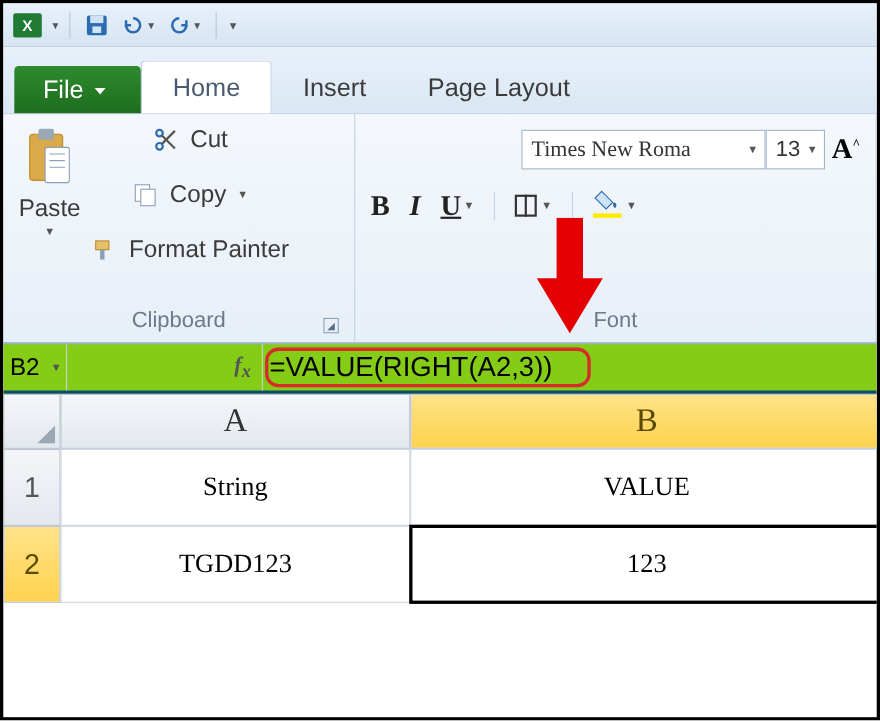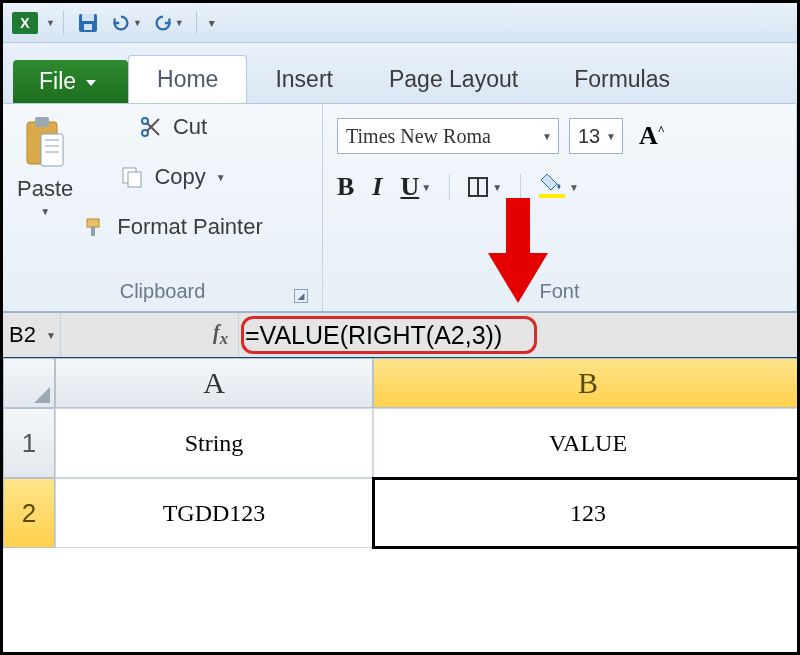--- a/index.html
+++ b/index.html
@@ -29,21 +29,21 @@
   
   .clip-body { display:flex; gap:10px; }
   .paste-col { display:flex; flex-direction:column; align-items:center; justify-content:flex-start; gap:4px; cursor:pointer; }
   .paste-col .lbl { font-size:22px; color:#3b3b3b; }
   .paste-col .caret { font-size:10px; color:#555;}
   .clip-right { display:flex; flex-direction:column; gap:24px; justify-content:center;align-items:center; }
   .clip-item { display:flex; align-items:center; gap:10px; font-size:22px; color:#3b3b3b; cursor:pointer; }
 
   
   .font-body { display:flex; flex-direction:column; gap:18px; padding-top:4px; }
-  .font-row { display:flex; gap:10px; align-items:center; }
+  .font-row { display:flex; gap:0; align-items:center;justify-content:flex-end; }
   .combo { background:#fff; border:1px solid #9fb4cc; height:36px; display:flex; align-items:center; padding:0 6px 0 8px; font-size:20px; color:#333; cursor:pointer; }
   .combo.name { width: 222px; font-family: "Times New Roman", serif; }
   .combo.size { width: 54px; }
   .combo .dd { margin-left:auto; font-size:10px; color:#555;}
   .grow-a { font-family:"Times New Roman",serif; font-size:26px; font-weight:bold; position:relative; padding-left:6px;}
   .fr2 { display:flex; gap:18px; align-items:center; font-family:"Times New Roman",serif; font-size:26px; color:#222;}
   .fr2 .b { font-weight:bold; }
   .fr2 .i { font-style:italic; font-weight:bold;}
   .fr2 .u { text-decoration:underline; font-weight:bold;}
   .fr2 .dd { font-size:10px; color:#555;}
@@ -51,21 +51,21 @@
   .fr2 .brd-icon::before{content:"";position:absolute;inset:0;border:2px solid #333;}
   .fr2 .brd-icon::after{content:"";position:absolute;left:50%;top:0;bottom:0;border-left:2px solid #333; transform:translateX(-1px);}
   .fill-icon { width:26px;height:22px; display:inline-block; position:relative;}
   .fill-icon svg{position:absolute;top:-4px;left:0;}
   .fill-underline{position:absolute;left:0;right:0;bottom:0;height:4px;background:#ffeb00;}
 
   
   .red-arrow { position:absolute; left:475px; top:195px; width:80px; height:110px; pointer-events:none; }
 
   
-  .fbar { height:46px; border-top:1px solid #9fb4cc; border-bottom:1px solid #0c4a6e; display:flex; align-items:center; background:#e5e5e5; }
+  .fbar { height:46px; border-top:1px solid #9fb4cc; border-bottom:3px solid #0c4a6e; display:flex; align-items:center; background:#84cc16; }
   .namebox { width:58px; display:flex; align-items:center; justify-content:space-between; padding:0 4px 0 6px; font-size:22px; border-right:1px solid #c3d2e2; height:100%; }
   .namebox .dd{font-size:10px;color:#555;}
   .fx-spacer { width:178px; border-right:1px solid #c3d2e2; height:100%; display:flex; align-items:center; justify-content:flex-end; padding-right:10px;font-weight:bold; }
   .fx { font-style:italic; font-size:20px; color:#555; font-family:"Times New Roman",serif;}
   .formula-wrap { flex:1; height:100%; display:flex; align-items:center; position:relative; padding-left:6px;}
   .formula-input { font-size:25px; font-family:Arial,sans-serif; width:100%; height:100%; border:none; outline:none; background:transparent; }
   .formula-highlight { position:absolute; left:2px; top:3px; right:260px; bottom:3px; border:3px solid #d82a2a; border-radius:12px; pointer-events:none; }
 
   
   .grid { display:grid; grid-template-columns: 52px 318px 430px; }
@@ -117,21 +117,20 @@
     <span class="qat-btn">
         <span style="font-size:12px;color:#555;">▾</span>
       </span>
   </div>
 
   <div class="tabs">
     <div class="tab file">File</div>
     <div class="tab active">Home</div>
     <div class="tab">Insert</div>
     <div class="tab">Page Layout</div>
-    <div class="tab">Formulas</div>
   </div>
 
   <div class="ribbon">
 
     <div class="group" style="width:320px">
       <div class="clip-body">
         <div class="paste-col">
           <svg width="48" height="58" viewBox="0 0 48 58">
             <rect x="6" y="8" width="30" height="42" rx="3" fill="#d9a94a" stroke="#b98a2e"></rect>
             <rect x="14" y="3" width="14" height="10" rx="2" fill="#9aa7b5"></rect>

